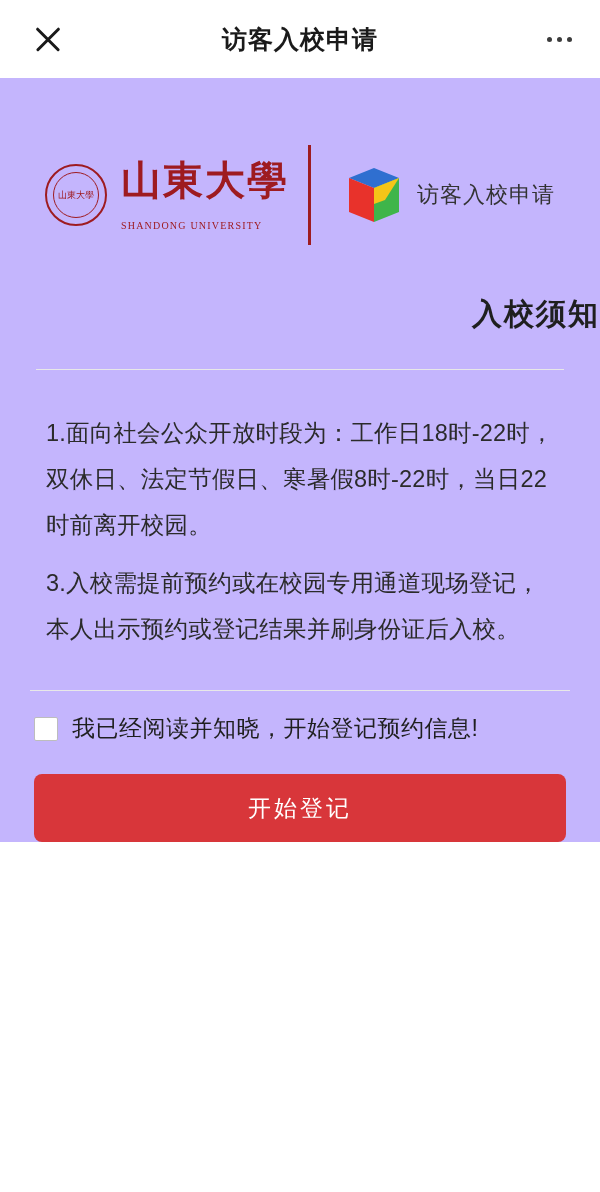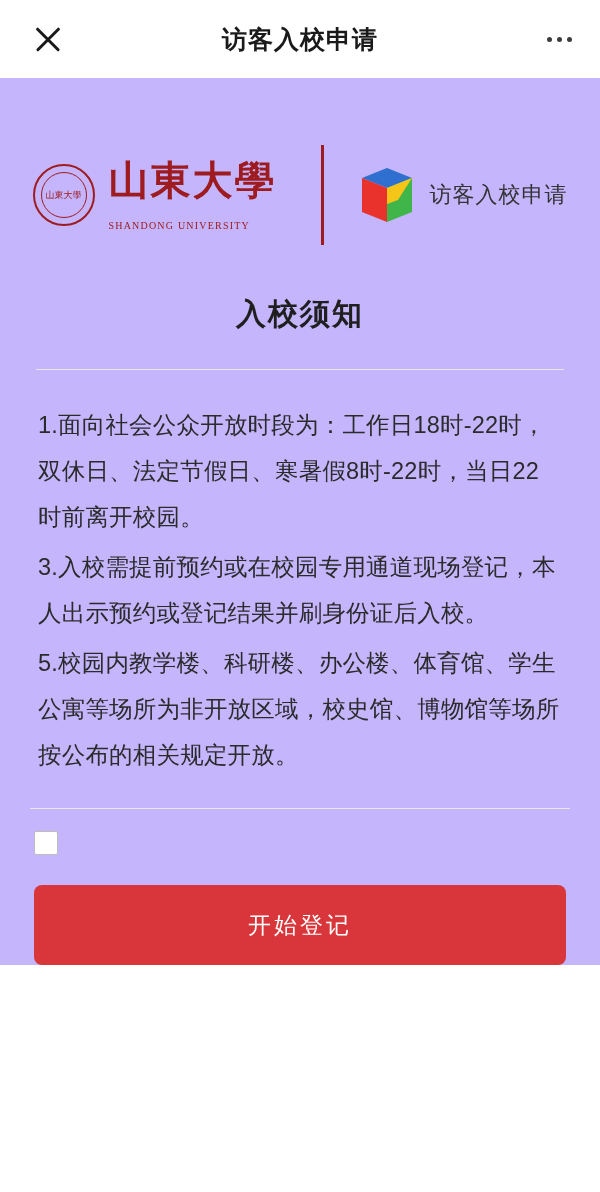--- a/index.html
+++ b/index.html
@@ -88,21 +88,21 @@
     height: 110px;
     display: flex;
     align-items: center;
     justify-content: center;
     gap: 0;
   }
   .uni-logo {
     display: flex;
     align-items: center;
     gap: 14px;
-    padding-right: 44px;
+    padding-right: 19px;
   }
   .seal {
     width: 62px;
     height: 62px;
     border-radius: 50%;
     border: 2px solid #9e1b20;
     position: relative;
     flex: 0 0 62px;
     box-sizing: border-box;
   }
@@ -163,41 +163,41 @@
   .cube-svg { width: 58px; height: 58px; display: block; }
   .app-name {
     font-size: 22px;
     color: #333333;
     letter-spacing: 1px;
   }
 
   
   .section-title {
     margin-top: 44px;
-    text-align: center;
+    text-align: right;
     font-size: 30px;
     font-weight: bold;
     letter-spacing: 2px;
     color: #1f1f1f;
   }
   .hr {
     margin: 34px 36px 0 36px;
     height: 1px;
     background: #e8e8e8;
   }
 
   
   .notice {
     margin: 28px 34px 0 34px;
     font-size: 23.5px;
     line-height: 46px;
     color: #2b2b2b;
     letter-spacing: 0.2px;
   }
-  .notice p { margin: 4px; }
+  .notice p { margin: 12px; }
 
   .hr2 {
     margin: 26px 30px 0 30px;
     height: 1px;
     background: #e8e8e8;
   }
 
   
   .agree-row {
     margin: 22px 34px 0 34px;
@@ -219,21 +219,21 @@
     color: #1f1f1f;
     letter-spacing: 0.5px;
   }
 
   
   .submit-wrap {
     margin: 30px 34px 0 34px;
   }
   .submit-btn {
     width: 100%;
-    height: 80px;
+    height: 68px;
     border: none;
     border-radius: 8px;
     background: #d8363a;
     color: #ffffff;
     font-size: 23px;
     letter-spacing: 3px;
     font-family: "Liberation Sans", sans-serif;
     cursor: pointer;
   }
 
@@ -279,27 +279,27 @@
       <div class="app-name">访客入校申请</div>
     </div>
   </div>
 
   <div class="section-title">入校须知</div>
   <div class="hr"></div>
 
   <div class="notice">
     <p>1.面向社会公众开放时段为：工作日18时-22时，双休日、法定节假日、寒暑假8时-22时，当日22时前离开校园。</p>
     <p>3.入校需提前预约或在校园专用通道现场登记，本人出示预约或登记结果并刷身份证后入校。</p>
-    <p>5.校园内教学楼、科研楼、办公楼、体育馆、学生公寓等场所为非开放区域，校史馆、博物馆等场所按公布的相关规定开放。</p>
   </div>
 
   <div class="hr2"></div>
 
   <div class="agree-row">
     <div class="checkbox"></div>
+    <div class="agree-text">我已经阅读并知晓，开始登记预约信息!</div>
   </div>
 
   <div class="submit-wrap">
     <button class="submit-btn">开始登记</button>
   </div>
 
   <div class="bottom-space"></div>
 </div>
 
 </body></html>

